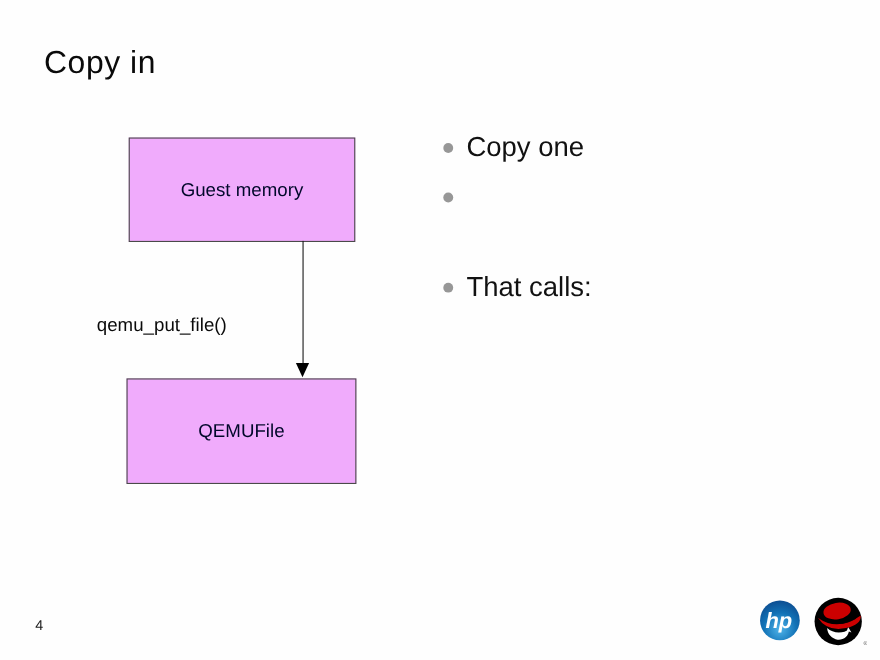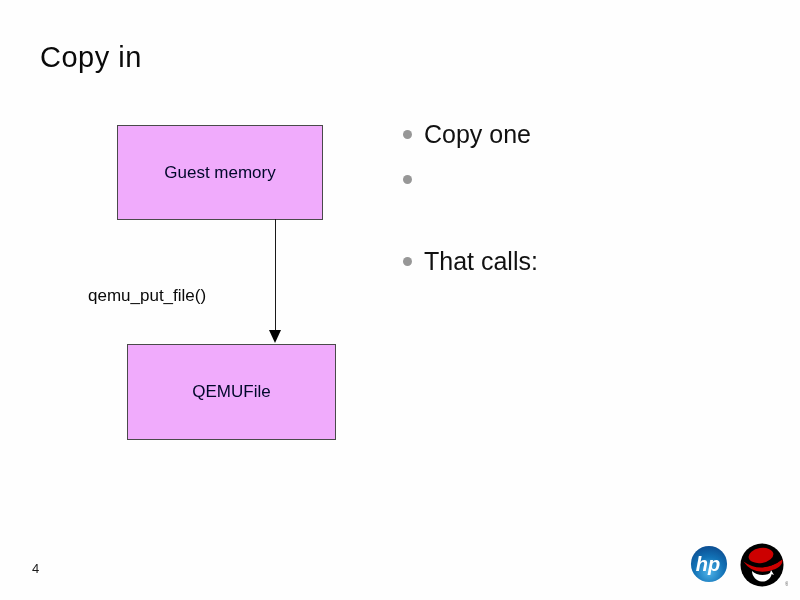--- a/index.html
+++ b/index.html
@@ -27,21 +27,21 @@
     position: absolute;
     background: #f0abfc;
     border: 1px solid #4a4a4a;
     display: flex;
     align-items: center;
     justify-content: center;
     font-size: 17px;
     color: #00082a;
   }
   .box-top    { left: 117px; top: 125px; width: 204px; height: 93px; }
-  .box-bottom { left: 115px; top: 344px; width: 207px; height: 94px; margin-left: 12px; }
+  .box-bottom { left: 115px; top: 344px; width: 207px; height: 94px; }
   .arrow-line {
     position: absolute;
     left: 275px; top: 219px;
     width: 1px; height: 112px;
     background: #1a1a1a;
   }
   .arrow-head {
     position: absolute;
     left: 269px; top: 330px;
     width: 0; height: 0;

